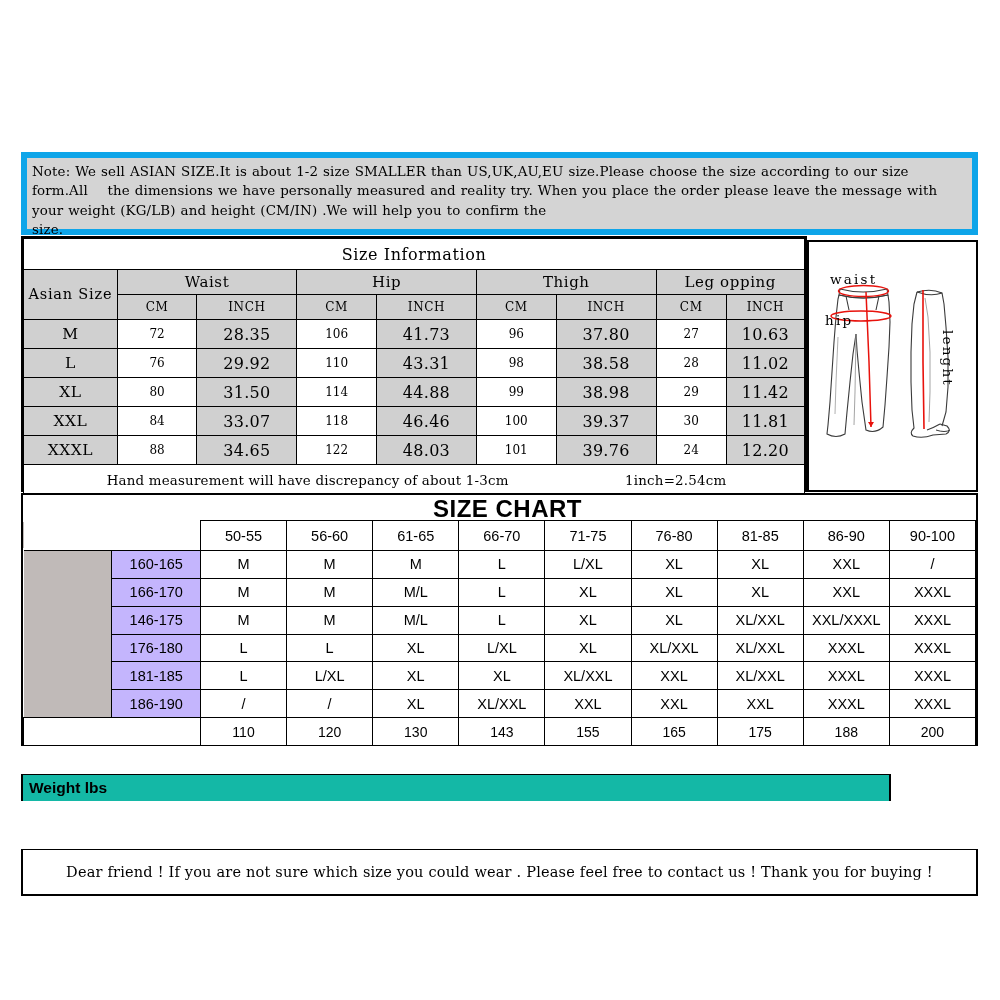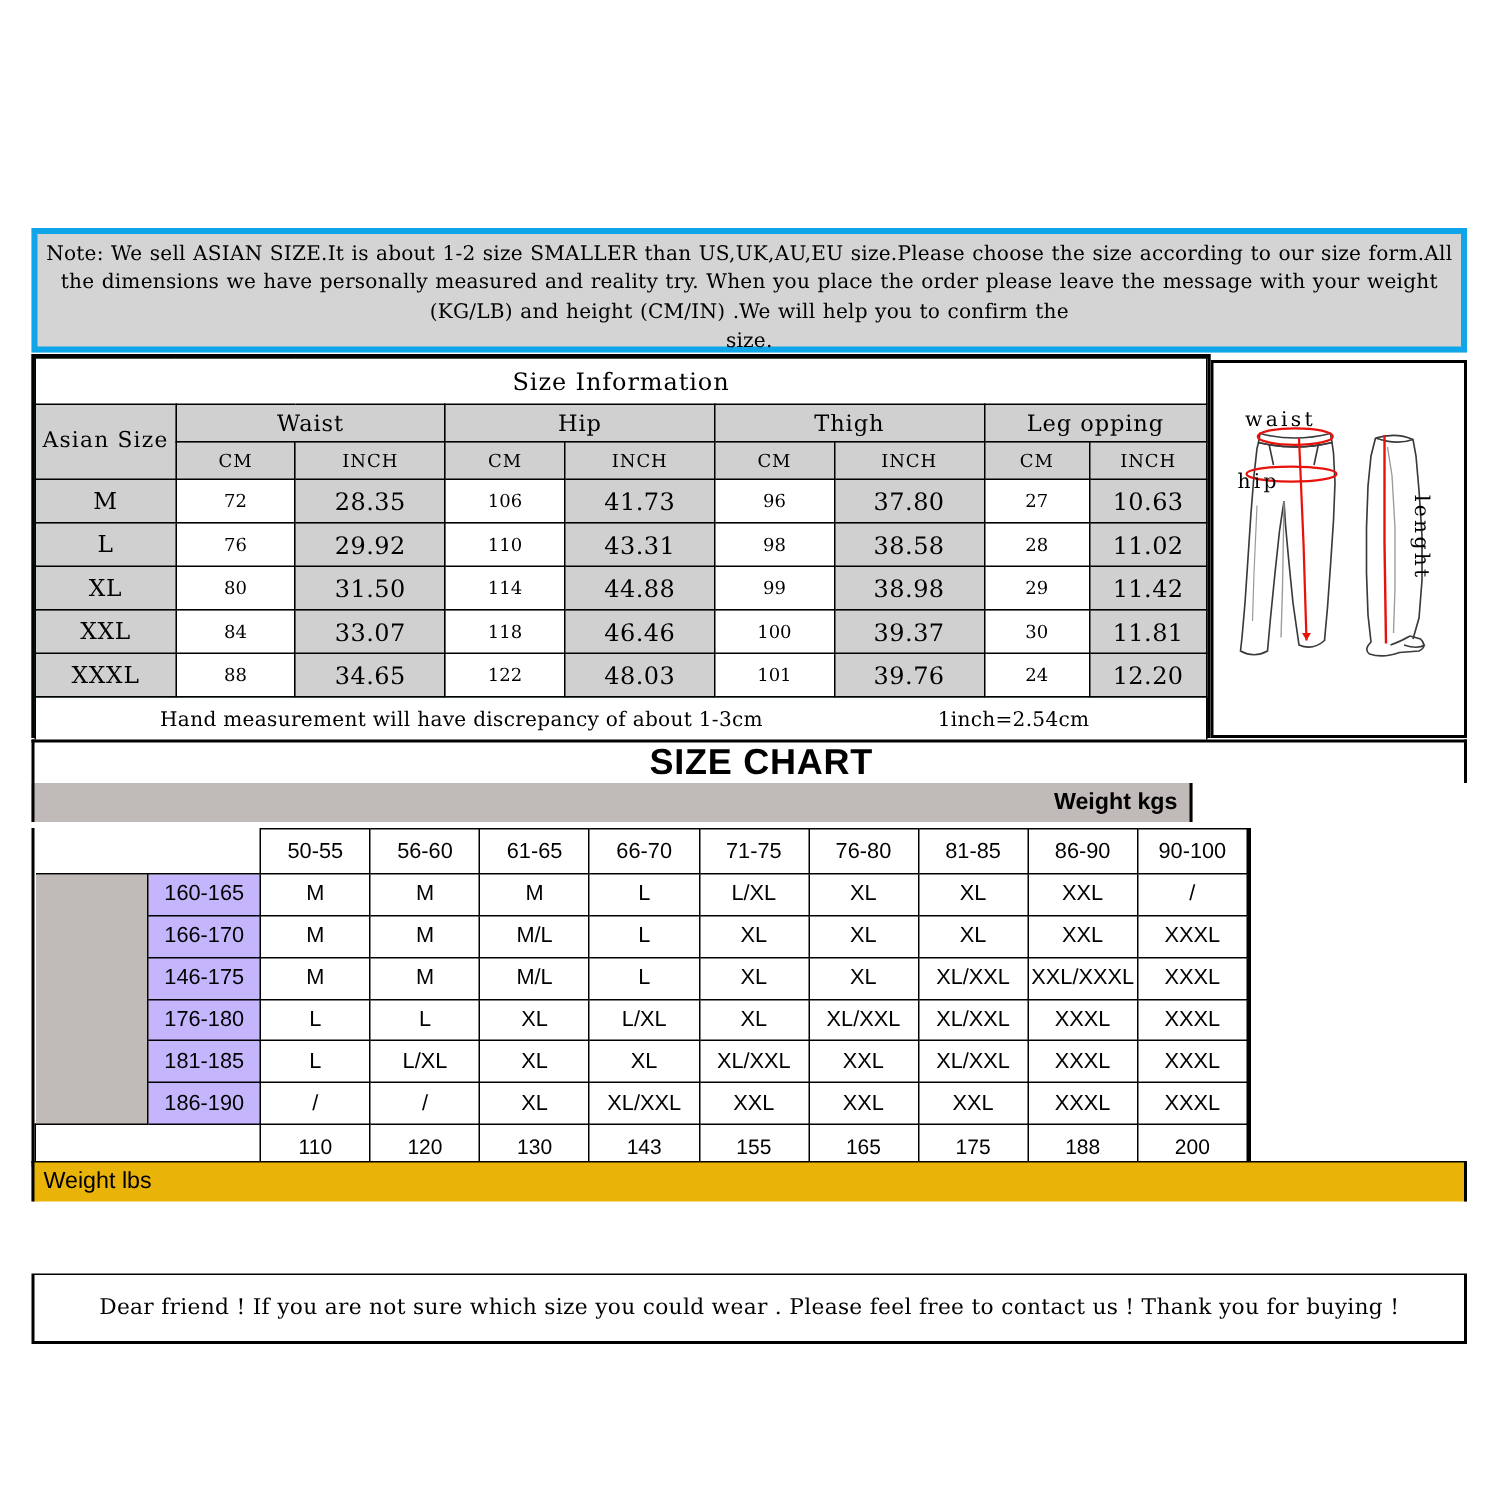--- a/index.html
+++ b/index.html
@@ -24,24 +24,23 @@
   }
 
   
   .note-block {
     position: absolute;
     left: 21px;
     top: 152px;
     width: 957px;
     height: 83px;
     background: #d4d4d4;
-    border: 4px solid #0ea5e9;
+    border: 6px solid #0ea5e9;
     box-sizing: border-box;
     padding: 4px 5px 0 5px;
-    text-align: center;
   }
   .note-text {
     font-family: "DejaVu Serif", "Liberation Serif", serif;
     font-size: 13.4px;
     line-height: 19.4px;
     letter-spacing: 0.15px;
     white-space: pre-wrap;
     word-spacing: 0.5px;
   }
 
@@ -175,22 +174,22 @@
     padding-right: 8px;
     font-family: "Liberation Sans", "DejaVu Sans", sans-serif;
     font-weight: bold;
     font-size: 15.5px;
   }
 
   
   .matrix-wrap {
     position: absolute;
     left: 21px;
-    top: 552px;
-    width: 813px;
+    top: 520px;
+    width: 957px;
     height: 226px;
     border-left: 2px solid #000;
     border-right: 2px solid #000;
     box-sizing: border-box;
   }
   table.matrix {
     border-collapse: collapse;
     width: 100%;
     height: 100%;
     table-layout: fixed;
@@ -228,32 +227,32 @@
   }
   td.c-dark  { background: #c3c3c3; }
   td.c-light { background: #e2e4e6; }
   td.c-white { background: #ffffff; }
 
   
   .lbs-band {
     position: absolute;
     left: 21px;
     top: 774px;
-    width: 957px;
+    width: 870px;
     height: 27px;
-    background: #eab308;
+    background: #14b8a6;
     border-left: 2px solid #000;
     border-right: 2px solid #000;
     border-top: 1px solid #000;
     box-sizing: border-box;
     display: flex;
     align-items: center;
     padding-left: 6px;
     font-family: "Liberation Sans", "DejaVu Sans", sans-serif;
-    font-weight: normal;
+    font-weight: bold;
     font-size: 15.5px;
   }
 
   
   .closing {
     position: absolute;
     left: 21px;
     top: 801px;
     width: 957px;
     height: 47px;

